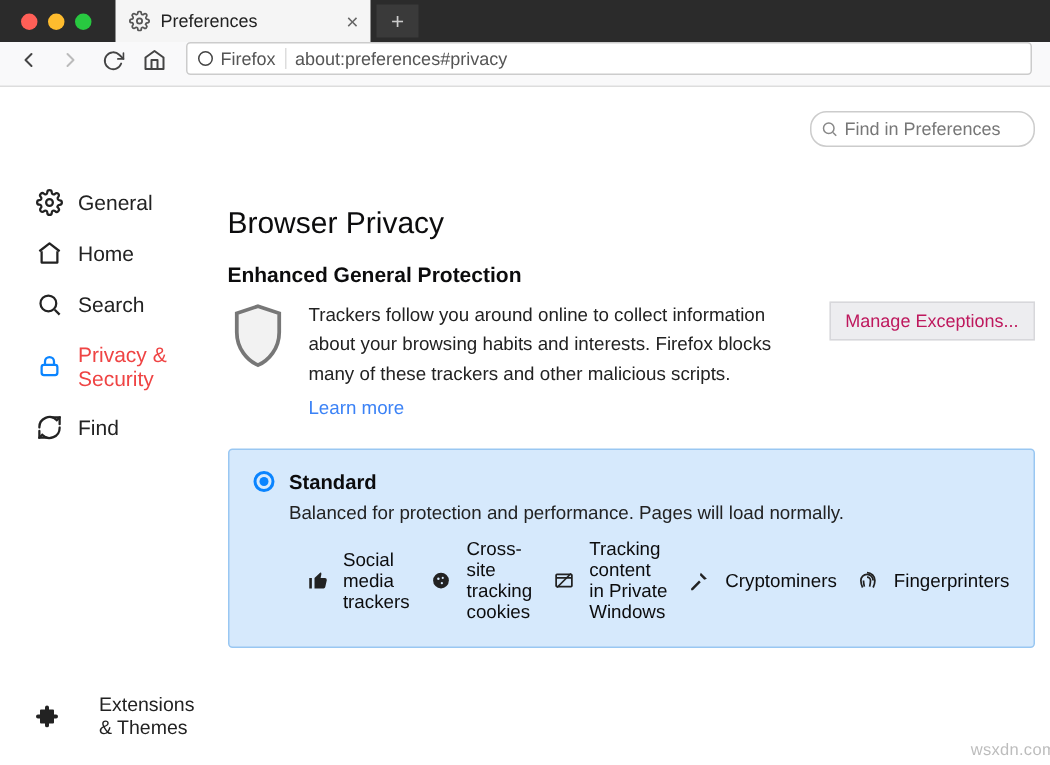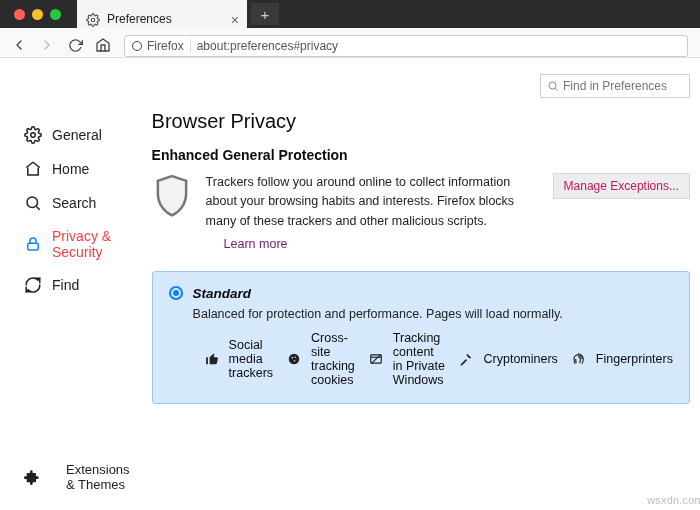--- a/index.html
+++ b/index.html
@@ -22,21 +22,21 @@
   .traffic-lights { display: flex; gap: 7px; align-items: center; padding: 0 6px; }
   .tl { width: 11px; height: 11px; border-radius: 50%; }
   .tl.red { background: #ff5f57; }
   .tl.yellow { background: #febc2e; }
   .tl.green { background: #28c840; }
   .tab {
     margin-left: 10px;
     height: 28px;
     background: #f5f5f5;
     display: flex;
-    align-items: flex-start;
+    align-items: center;
     padding: 12px 8px;
     gap: 6px;
     min-width: 170px;
     font-size: 12px;
     color: #222;
   }
   .tab .tab-close { margin-left: auto; font-size: 14px; color: #666; }
   .newtab {
     width: 28px; height: 22px;
     background: #3a3a3a;
@@ -44,21 +44,21 @@
     display: flex; align-items: center; justify-content: center;
     margin-left: 4px;
     font-size: 15px;
   }
   
   .toolbar {
     height: 30px;
     background: #f9f9fa;
     border-bottom: 1px solid #ddd;
     display: flex;
-    align-items: flex-end;
+    align-items: flex-start;
     padding: 0 6px;
     gap: 2px;
   }
   .tbtn {
     width: 26px; height: 24px;
     display: flex; align-items: center; justify-content: center;
     border-radius: 3px;
     color: #444;
   }
   .tbtn.disabled { color: #bbb; }
@@ -98,21 +98,21 @@
     display: flex;
     flex-direction: column;
     position: relative;
   }
   .findbox {
     float: right;
     margin-left: auto;
     width: 150px;
     height: 24px;
     border: 1px solid #ccc;
-    border-radius: 1px;
+    border-radius: 11px;
     display: flex;
     align-items: center;
     padding: 0 6px;
     gap: 4px;
     color: #777;
     font-size: 12px;
   }
   .nav-item {
     display: flex;
     align-items: center;
@@ -126,46 +126,46 @@
   .nav-icon { width: 18px; height: 18px; display:flex; align-items:center; justify-content:center; }
   .sidebar .spacer { flex: 1; }
   .ext-item {
     display: flex;
     align-items: center;
     gap: 26px;
     padding: 8px 14px 10px 24px;
     font-size: 13px;
     color: #222;
   }
-  h1.page-title { font-size: 20px; font-weight: 500; margin-bottom: 14px; }
+  h1.page-title { font-size: 20px; font-weight: 500; margin-bottom: 14px; margin-top: 28px; }
   h2.section-title { font-size: 14px; font-weight: 700; margin-bottom: 10px; }
   .etp-row { display: flex; align-items: flex-start; gap: 14px; }
   .shield {
     width: 40px; flex: 0 0 40px; display:flex; justify-content:center;
   }
   .etp-text { flex: 1; font-size: 12.5px; line-height: 1.55; color: #222; }
-  .etp-text a { color: #701a75; text-decoration: none; display: inline-block; margin-top: 4px; margin-left: 18px; }
+  .etp-text a { color: #3b82f6; text-decoration: none; display: inline-block; margin-top: 4px; }
   .manage-btn {
     background: #ededf0;
     border: 1px solid #d7d7db;
     padding: 5px 10px;
     font-size: 12px;
     color: #be185d;
     white-space: nowrap;
     height: 26px;
   }
   .standard-card {
     margin-top: 16px;
     background: #d6e9fc;
     border: 1px solid #99c7f2;
     border-radius: 3px;
     padding: 14px 16px 16px 16px;
   }
   .standard-card .radio-row {
-    display: flex; align-items: center; gap: 10px; margin-bottom: 6px; font-style: italic;
+    display: flex; align-items: center; gap: 10px; margin-bottom: 6px;
   }
   .radio {
     width: 14px; height: 14px; border-radius: 50%;
     border: 2px solid #0a84ff; display:flex; align-items:center; justify-content:center;
   }
   .radio .dot { width: 6px; height: 6px; background:#0a84ff; border-radius:50%; }
   .standard-card .opt-title { font-weight: 700; font-size: 13.5px; }
   .standard-card .opt-desc { font-size: 12.5px; color: #222; margin: 2px 0 10px 24px; }
   .tracker-list { margin-left: 36px; display:flex; flex-direction:row; gap: 12px; }
   .tracker-item { display:flex; align-items:center; gap: 10px; font-size: 12.5px; }

